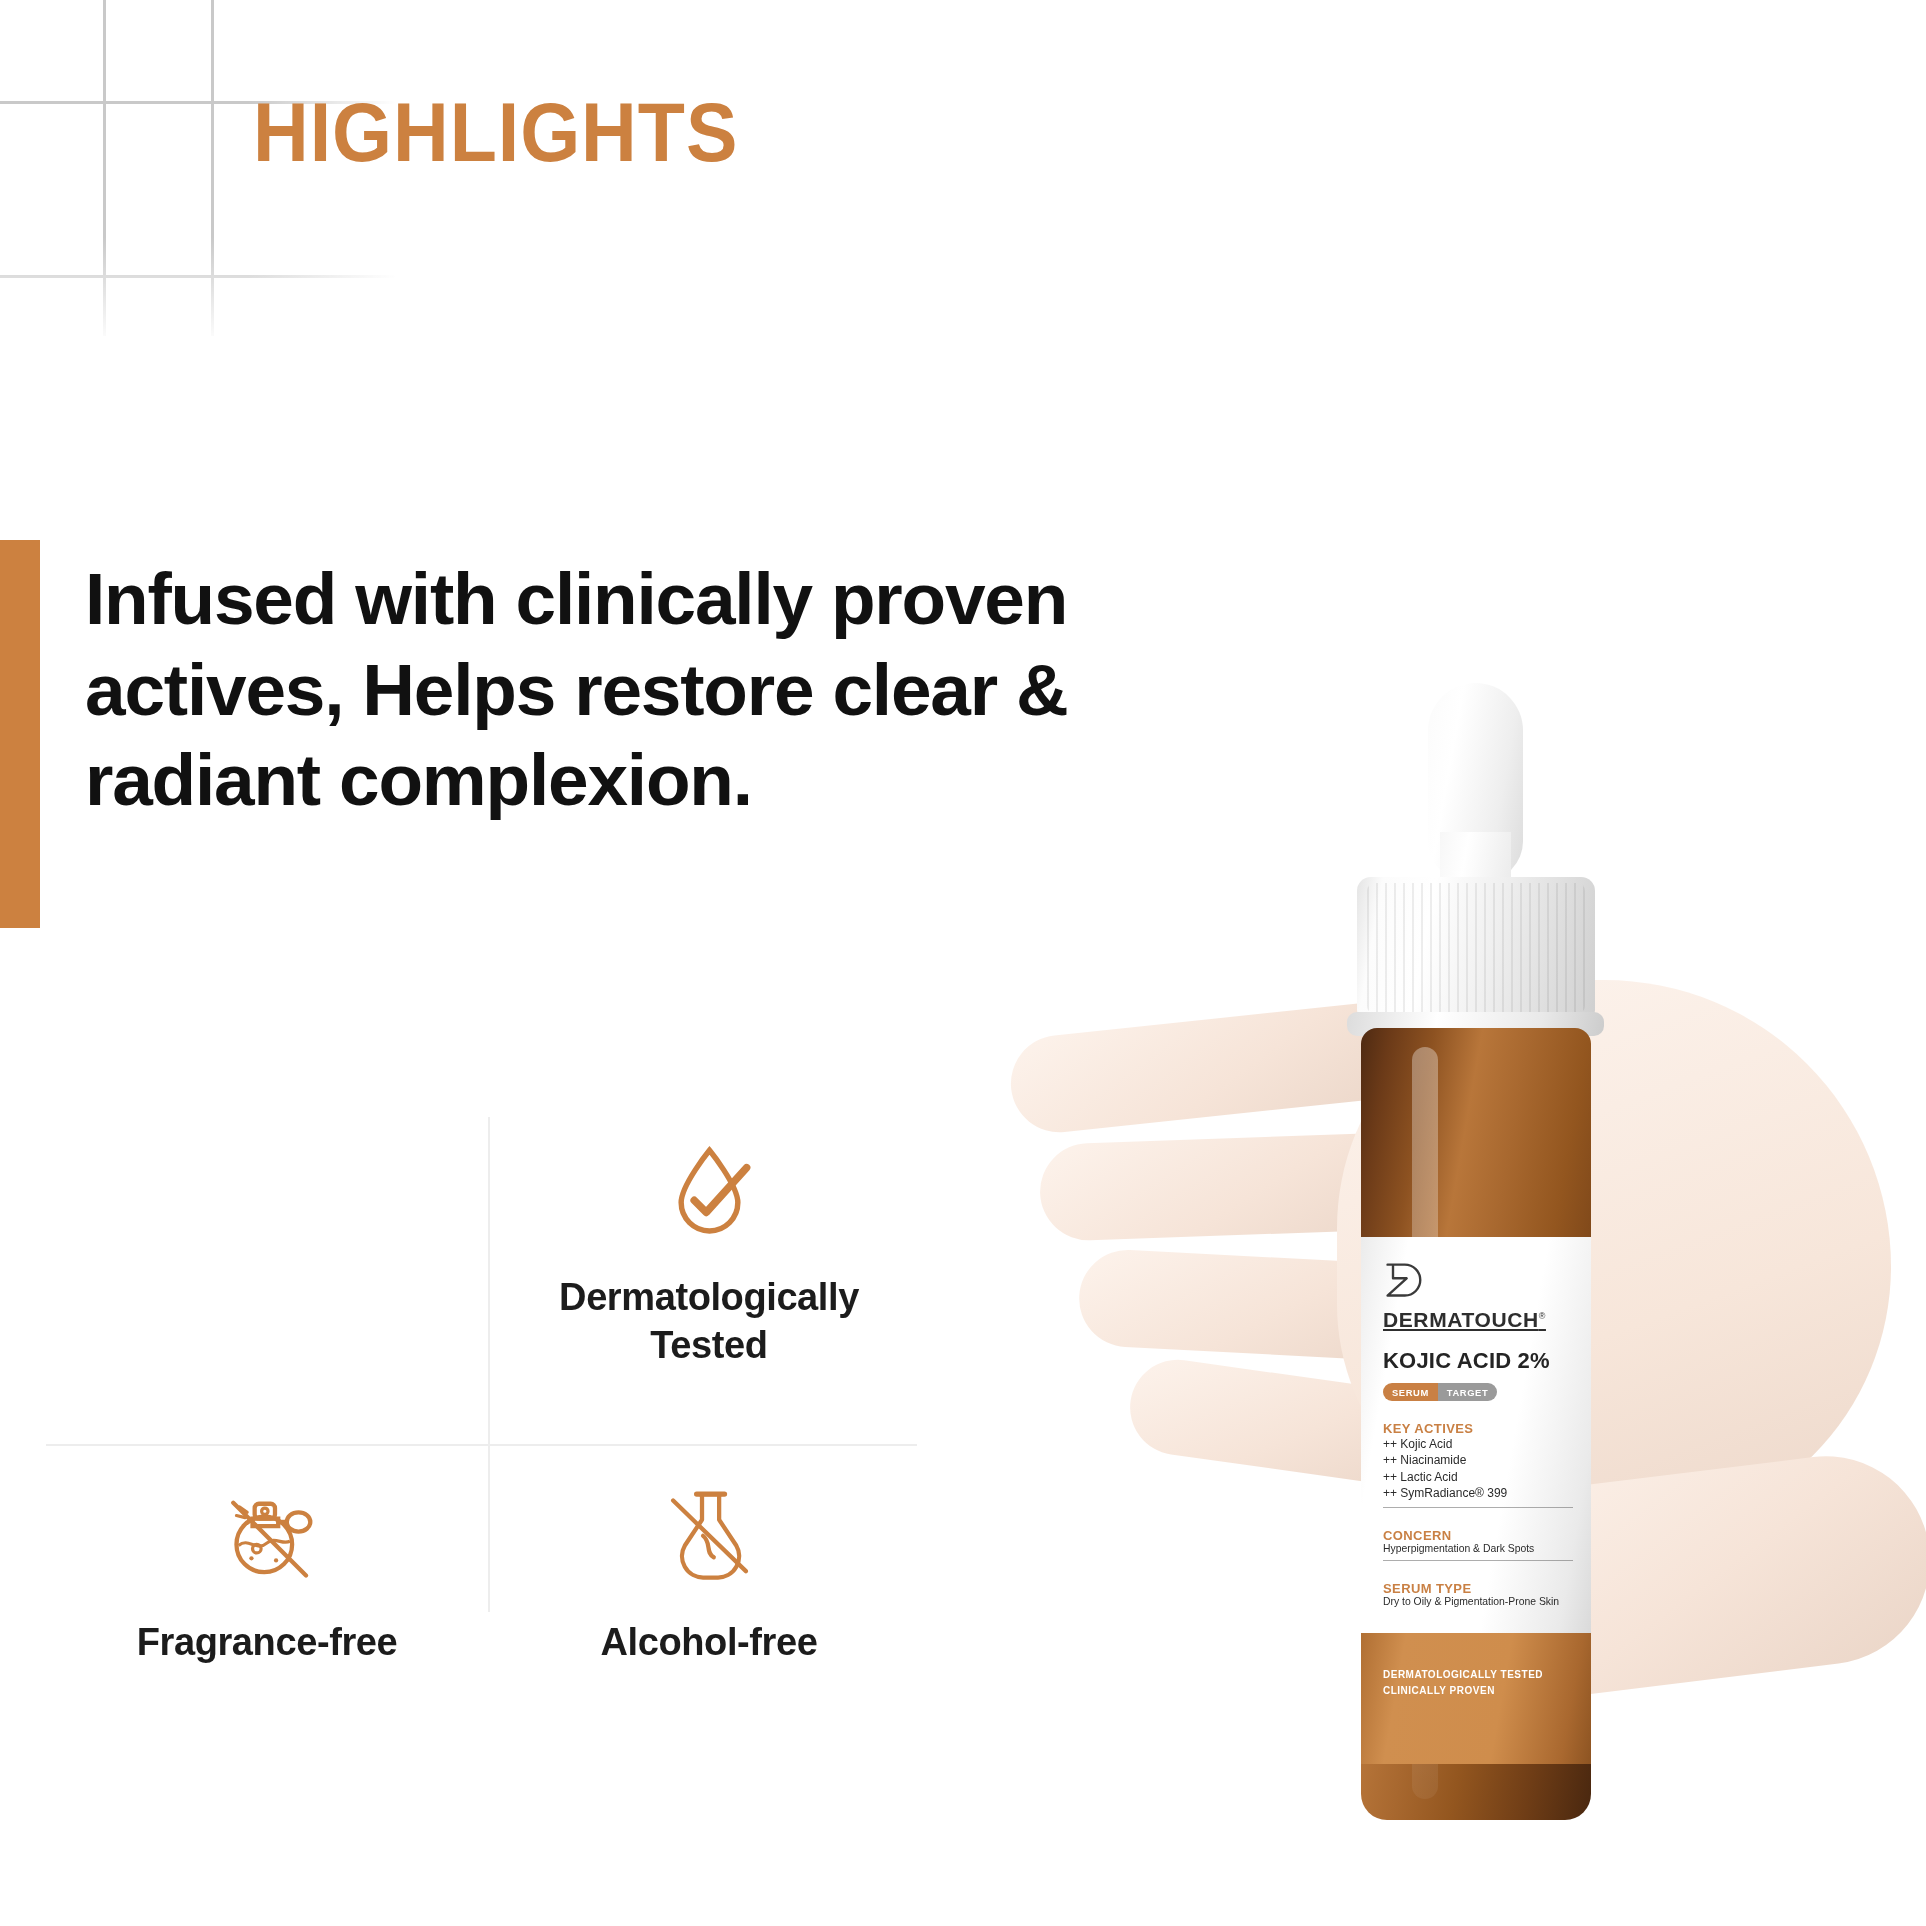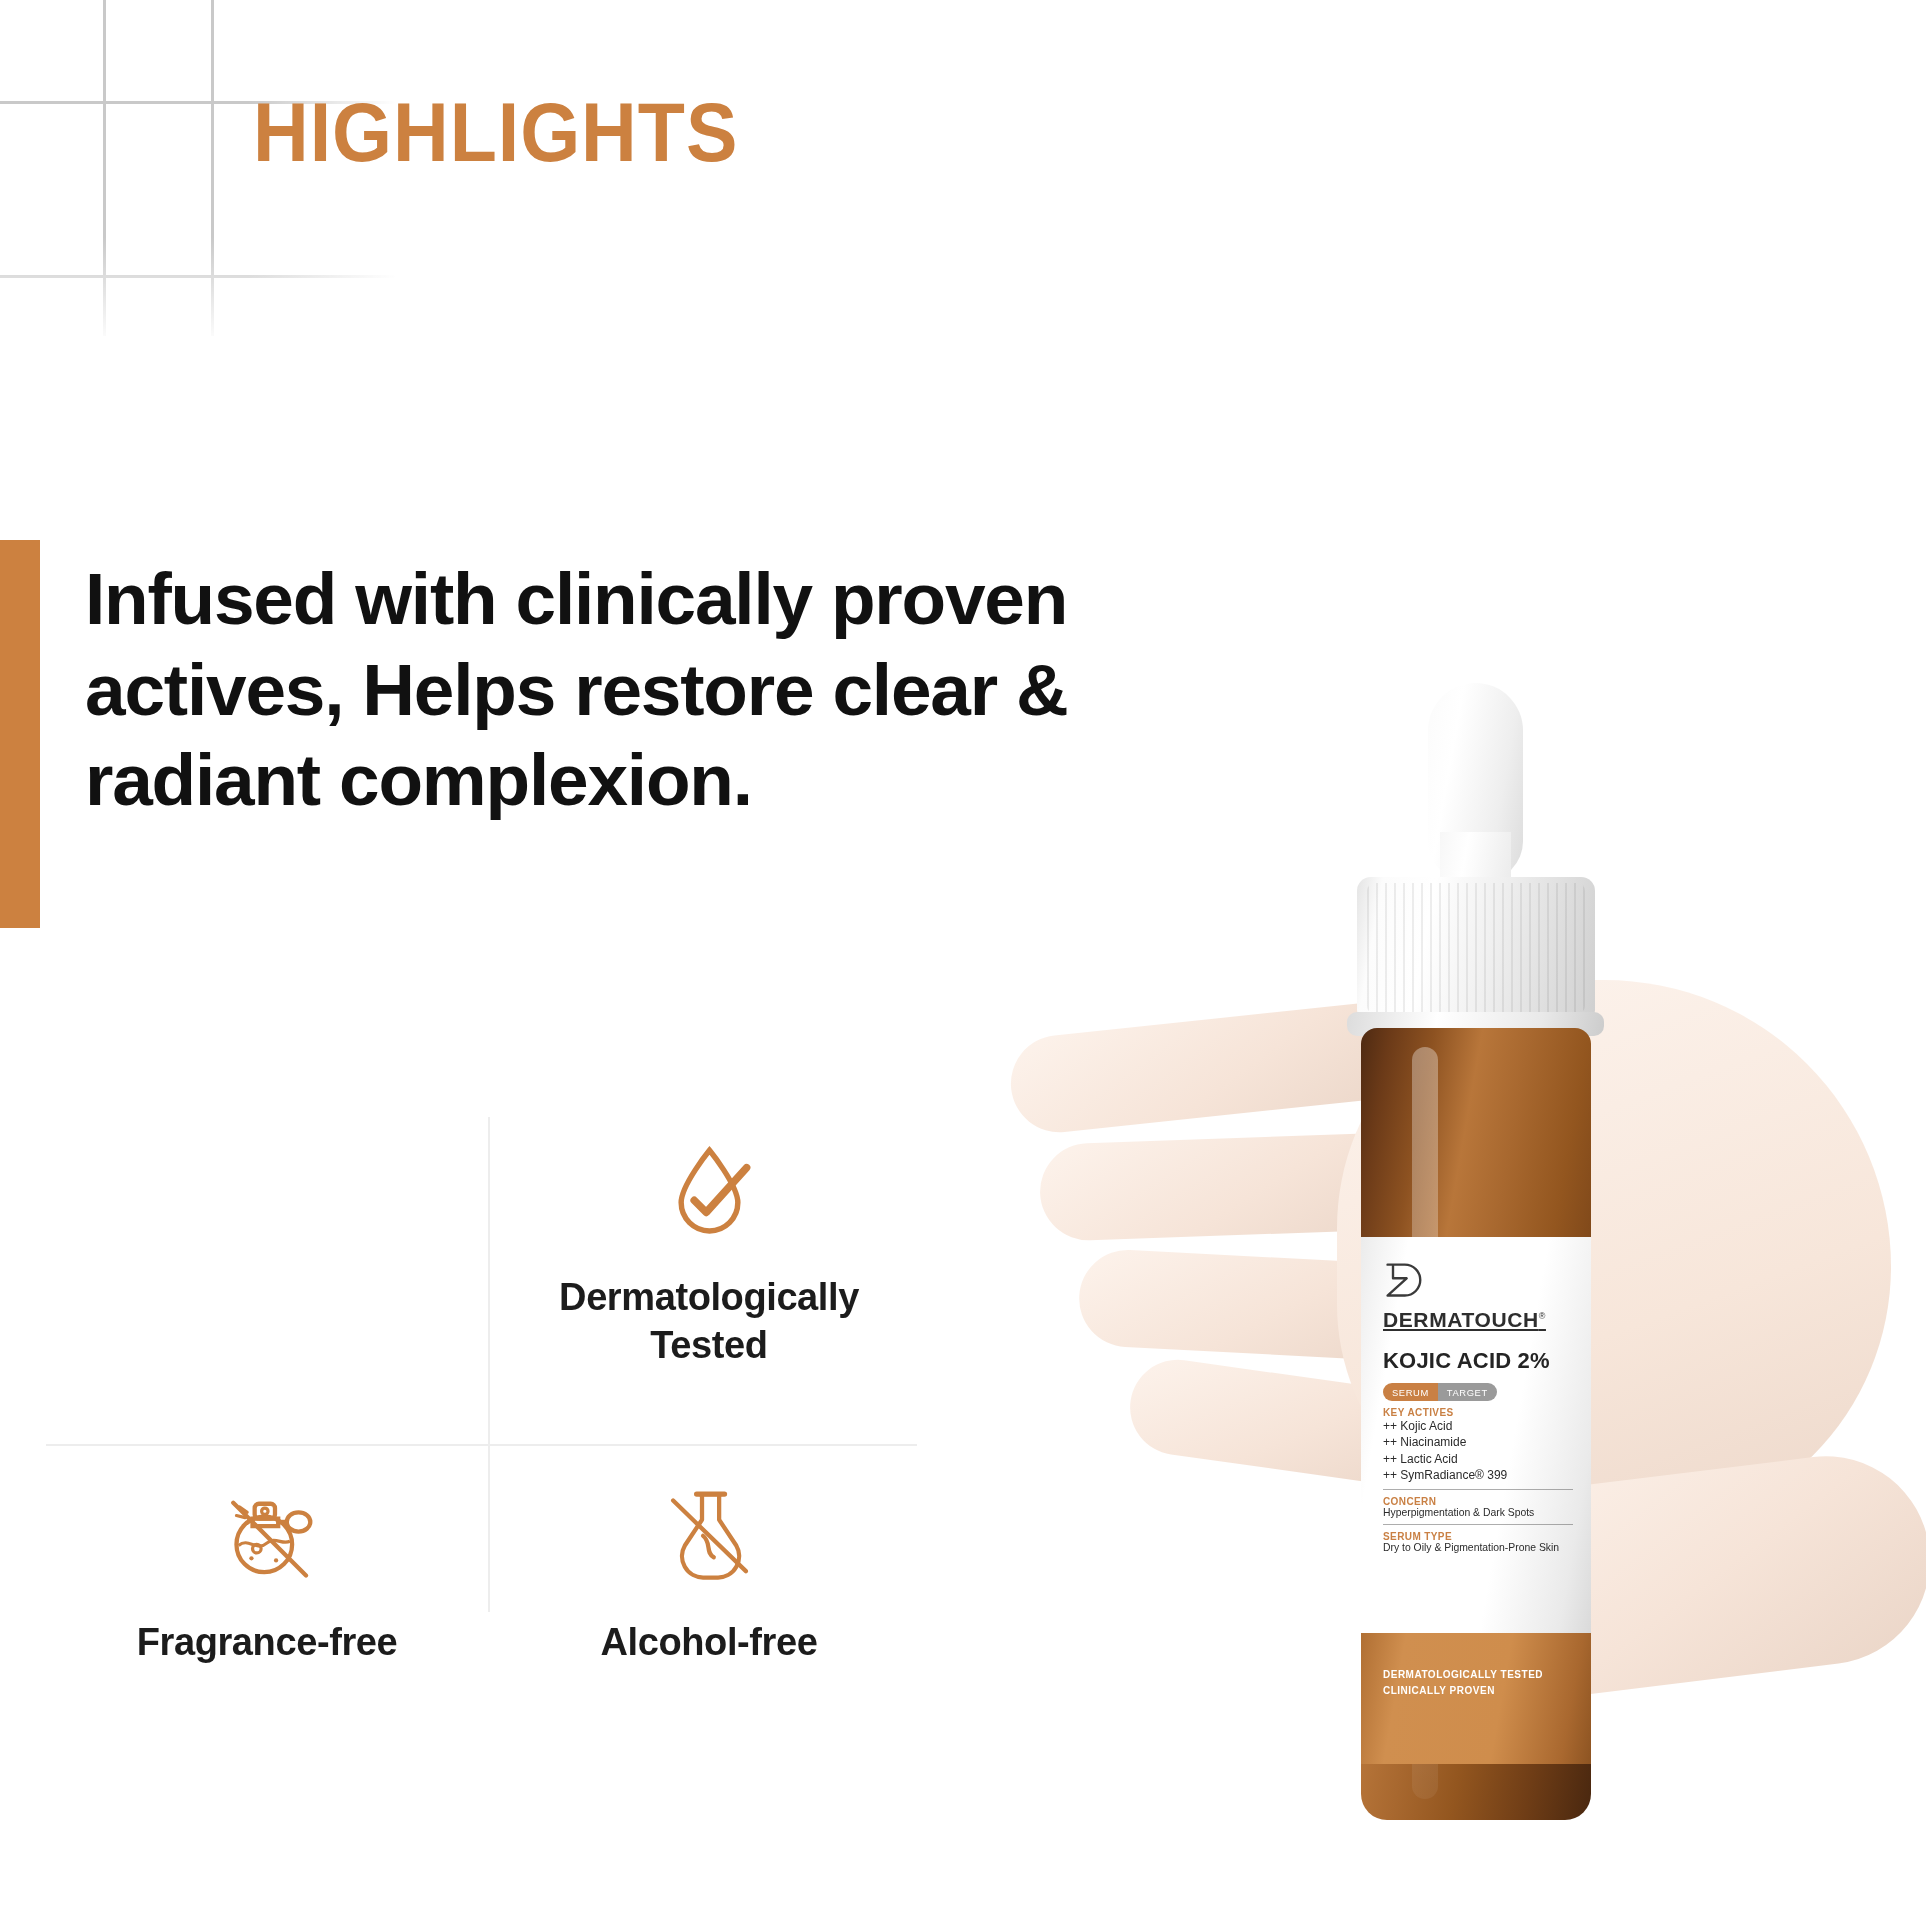--- a/index.html
+++ b/index.html
@@ -137,26 +137,26 @@
     padding:34px 0 0 22px;
   }
 
   .logo-mark{ width:40px; height:40px; position:relative; margin-bottom:7px; }
   .brand{ font-size:21px; font-weight:bold; letter-spacing:0.6px; color:#2e2e2e;text-decoration:underline; }
   .brand sup{ font-size:9px; vertical-align:super; font-weight:normal; }
   .pname{ font-size:22px; font-weight:bold; color:#242424; margin-top:16px; letter-spacing:0.2px; }
 
   .pill{
     display:inline-flex; margin-top:9px; border-radius:9px; overflow:hidden;
-    font-size:9.4px; font-weight:normal; letter-spacing:0.6px; color:#fff;
+    font-size:9.4px; font-weight:bold; letter-spacing:0.6px; color:#fff;
   }
   .pill .a{ background:#c98044; padding:3.5px 9px; }
   .pill .b{ background:#9a9a9a; padding:3.5px 9px; }
 
-  .sect{ font-size:10px; font-weight:bold; color:#c98044; letter-spacing:0.4px; margin-top:6px; }
+  .sect{ font-size:13px; font-weight:bold; color:#c98044; letter-spacing:0.4px; margin-top:20px; }
   .li{ font-size:12px; color:#2b2b2b; line-height:1.36; }
   .rule{ height:1px; background:#6a6a6a; margin:6px 0 0 0; opacity:.55; }
   .bval{ font-size:10.4px; color:#2b2b2b; margin-top:0; }
 
   .bandline{ font-size:10px; font-weight:bold; color:#fff; letter-spacing:0.5px; line-height:1.55; }
 </style>
 </head>
 <body>
 
 <div class="deco">

